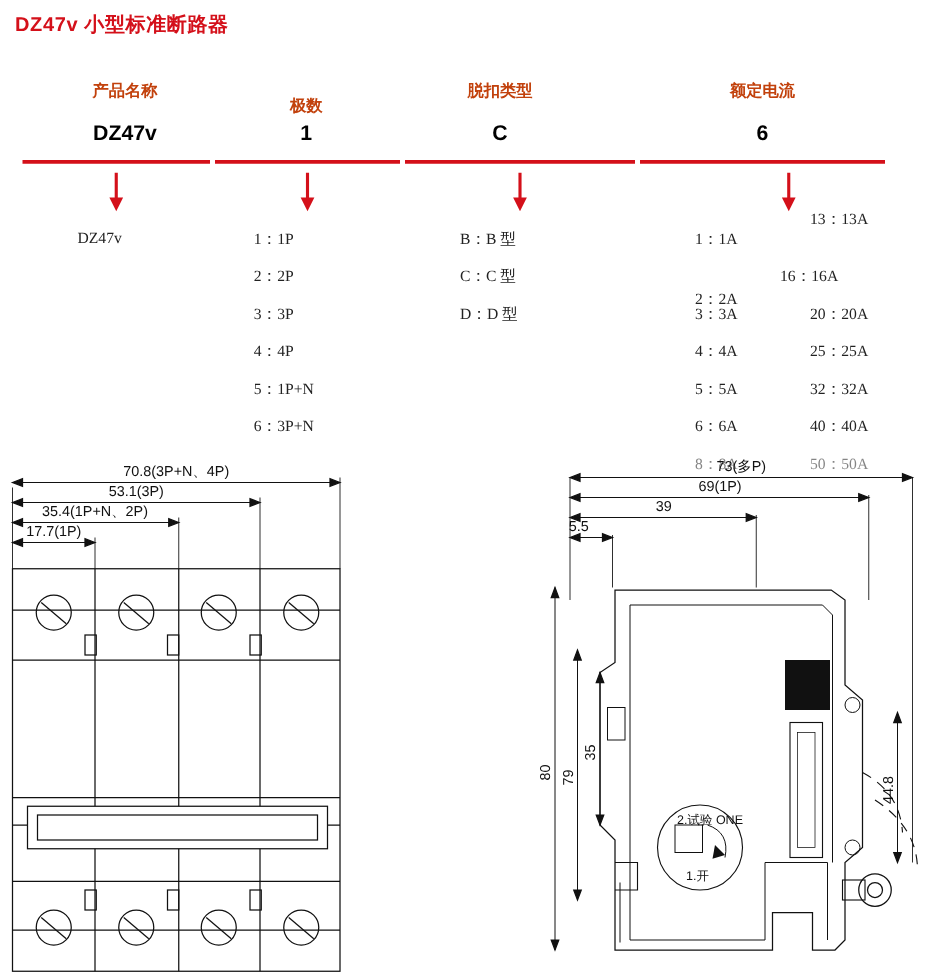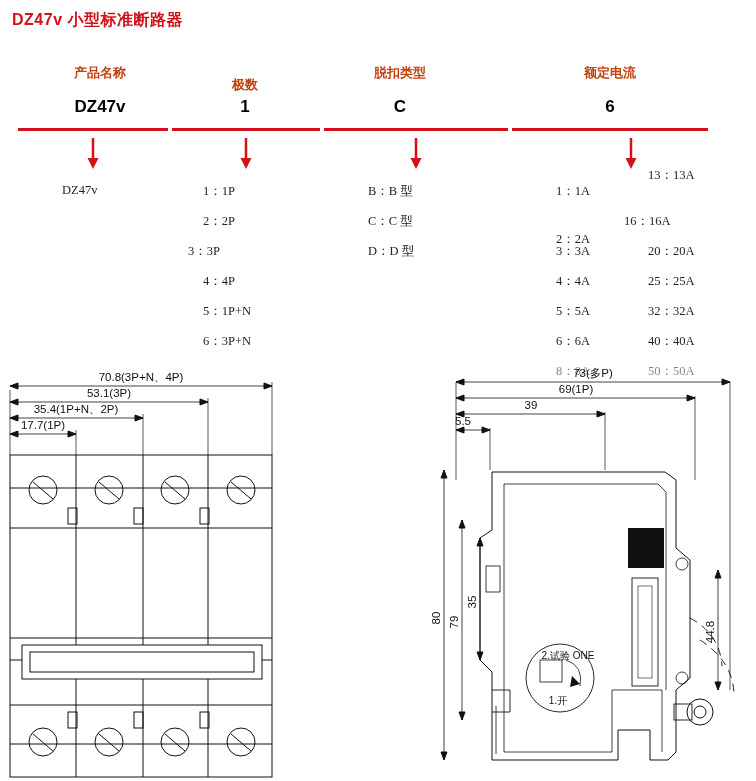--- a/index.html
+++ b/index.html
@@ -96,21 +96,21 @@
     <svg width="14" height="32" viewBox="0 0 14 32">
         <line x1="7" y1="0" x2="7" y2="22" stroke="#d4101a" stroke-width="2.5"></line>
         <polygon points="7,31 1.5,20 12.5,20" fill="#d4101a"></polygon>
       </svg>
   </div>
 
   <div class="opt" style="left:62px;top:133px;">DZ47v</div>
 
   <div class="opt" style="left:203px;top:133px;">1：1P</div>
   <div class="opt" style="left:203px;top:163px;">2：2P</div>
-  <div class="opt" style="left:188px;top:193px;">3：3P</div>
+  <div class="opt" style="left:203px;top:193px;">3：3P</div>
   <div class="opt" style="left:203px;top:223px;">4：4P</div>
   <div class="opt" style="left:203px;top:253px;">5：1P+N</div>
   <div class="opt" style="left:203px;top:283px;">6：3P+N</div>
 
   <div class="opt" style="left:368px;top:133px;">B：B 型</div>
   <div class="opt" style="left:368px;top:163px;">C：C 型</div>
   <div class="opt" style="left:368px;top:193px;">D：D 型</div>
 
   <div class="opt" style="left:556px;top:133px;">1：1A</div>
   <div class="opt" style="left:556px;top:181px;">2：2A</div>

